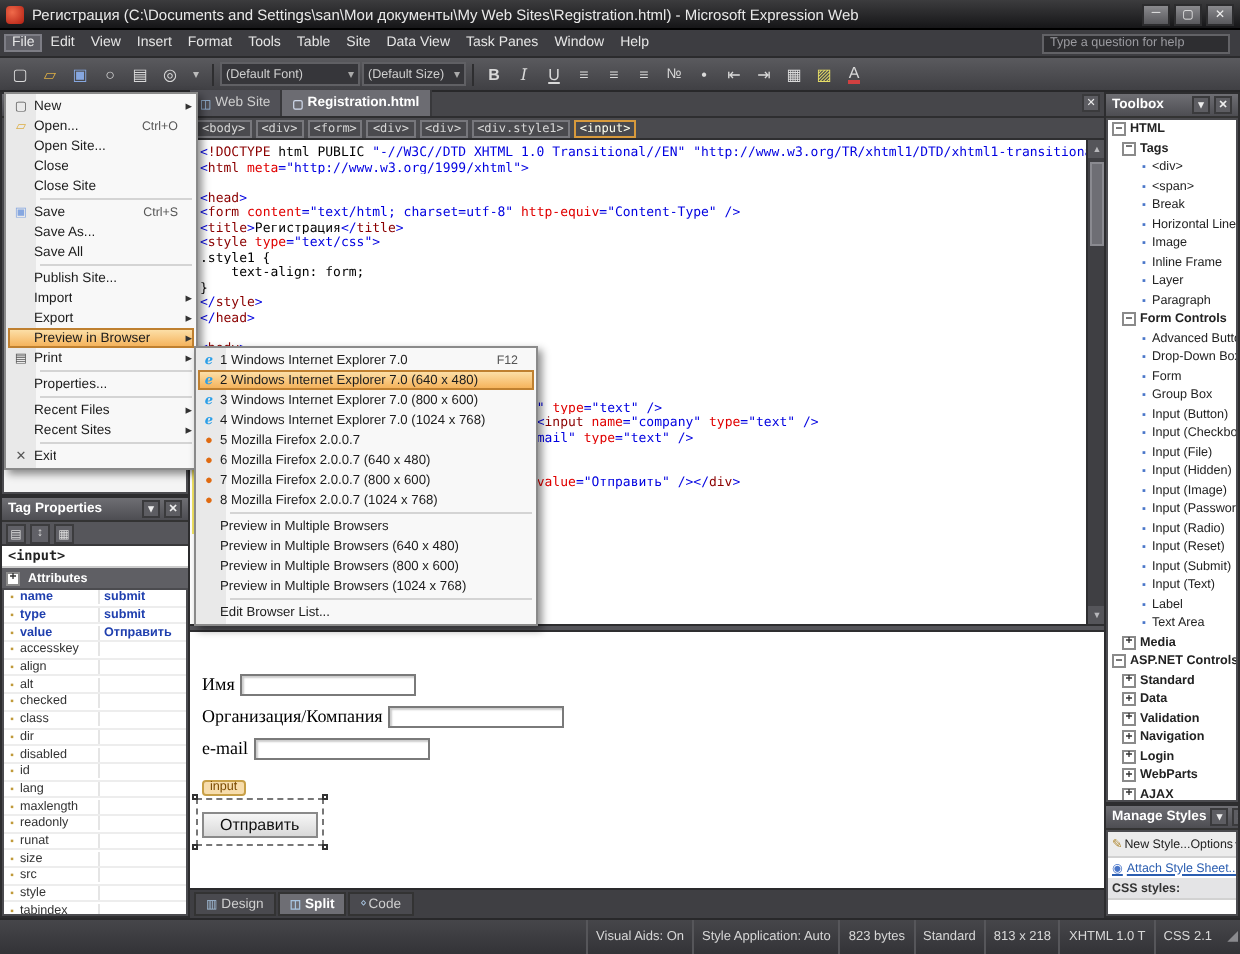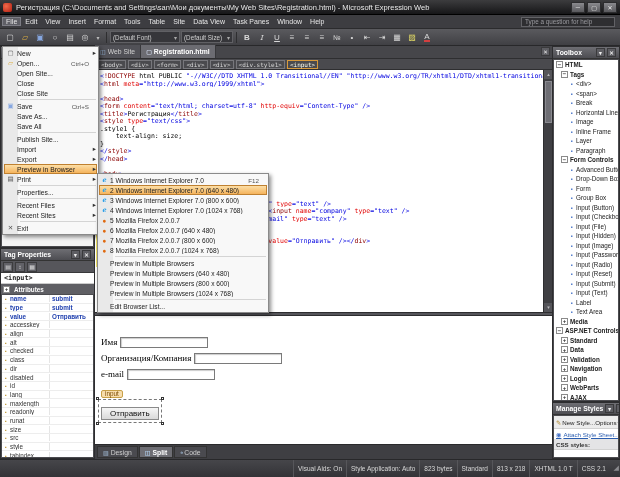--- a/index.html
+++ b/index.html
@@ -413,21 +413,21 @@
   <div class="code-area" data-name="code-view">
     <div class="code-lines" data-name="code-editor">
         <div class="code-line" data-name="code-line"><i class="cd">&lt;</i><i class="ct">!DOCTYPE</i> html PUBLIC <i class="cs">"-//W3C//DTD XHTML 1.0 Transitional//EN"</i> <i class="cs">"http://www.w3.org/TR/xhtml1/DTD/xhtml1-transitional.dtd"</i></div>
         <div class="code-line" data-name="code-line"><i class="cd">&lt;</i><i class="ct">html</i> <i class="ca">meta</i><i class="cd">=</i><i class="cs">"http://www.w3.org/1999/xhtml"</i><i class="cd">&gt;</i></div>
         <div class="code-line" data-name="code-line">&nbsp;</div>
         <div class="code-line" data-name="code-line"><i class="cd">&lt;</i><i class="ct">head</i><i class="cd">&gt;</i></div>
         <div class="code-line" data-name="code-line"><i class="cd">&lt;</i><i class="ct">form</i> <i class="ca">content</i><i class="cd">=</i><i class="cs">"text/html; charset=utf-8"</i> <i class="ca">http-equiv</i><i class="cd">=</i><i class="cs">"Content-Type"</i> <i class="cd">/&gt;</i></div>
         <div class="code-line" data-name="code-line"><i class="cd">&lt;</i><i class="ct">title</i><i class="cd">&gt;</i>Регистрация<i class="cd">&lt;/</i><i class="ct">title</i><i class="cd">&gt;</i></div>
         <div class="code-line" data-name="code-line"><i class="cd">&lt;</i><i class="ct">style</i> <i class="ca">type</i><i class="cd">=</i><i class="cs">"text/css"</i><i class="cd">&gt;</i></div>
         <div class="code-line" data-name="code-line">.style1 {</div>
-        <div class="code-line" data-name="code-line">	text-align: size;</div>
+        <div class="code-line" data-name="code-line">	text-align: form;</div>
         <div class="code-line" data-name="code-line">}</div>
         <div class="code-line" data-name="code-line"><i class="cd">&lt;/</i><i class="ct">style</i><i class="cd">&gt;</i></div>
         <div class="code-line" data-name="code-line"><i class="cd">&lt;/</i><i class="ct">head</i><i class="cd">&gt;</i></div>
         <div class="code-line" data-name="code-line">&nbsp;</div>
         <div class="code-line" data-name="code-line"><i class="cd">&lt;</i><i class="ct">body</i><i class="cd">&gt;</i></div>
         <div class="code-line" data-name="code-line">&nbsp;</div>
         <div class="code-line" data-name="code-line"><i class="cd">&lt;</i><i class="ct">form</i> <i class="ca">method</i><i class="cd">=</i><i class="cs">"post"</i><i class="cd">&gt;</i></div>
         <div class="code-line" data-name="code-line">    <i class="cd">&lt;</i><i class="ct">div</i><i class="cd">&gt;</i></div>
         <div class="code-line" data-name="code-line">        <i class="cd">&lt;</i><i class="ct">label</i><i class="cd">&gt;</i>Имя<i class="cd">&lt;/</i><i class="ct">label</i><i class="cd">&gt;</i><i class="cd">&lt;</i><i class="ct">input</i> <i class="ca">name</i><i class="cd">=</i><i class="cs">"name"</i> <i class="ca">type</i><i class="cd">=</i><i class="cs">"text"</i> <i class="cd">/&gt;</i></div>
         <div class="code-line" data-name="code-line">        <i class="cd">&lt;</i><i class="ct">label</i><i class="cd">&gt;</i>Организация/Компания<i class="cd">&lt;/</i><i class="ct">label</i><i class="cd">&gt;</i><i class="cd">&lt;</i><i class="ct">input</i> <i class="ca">name</i><i class="cd">=</i><i class="cs">"company"</i> <i class="ca">type</i><i class="cd">=</i><i class="cs">"text"</i> <i class="cd">/&gt;</i></div>

